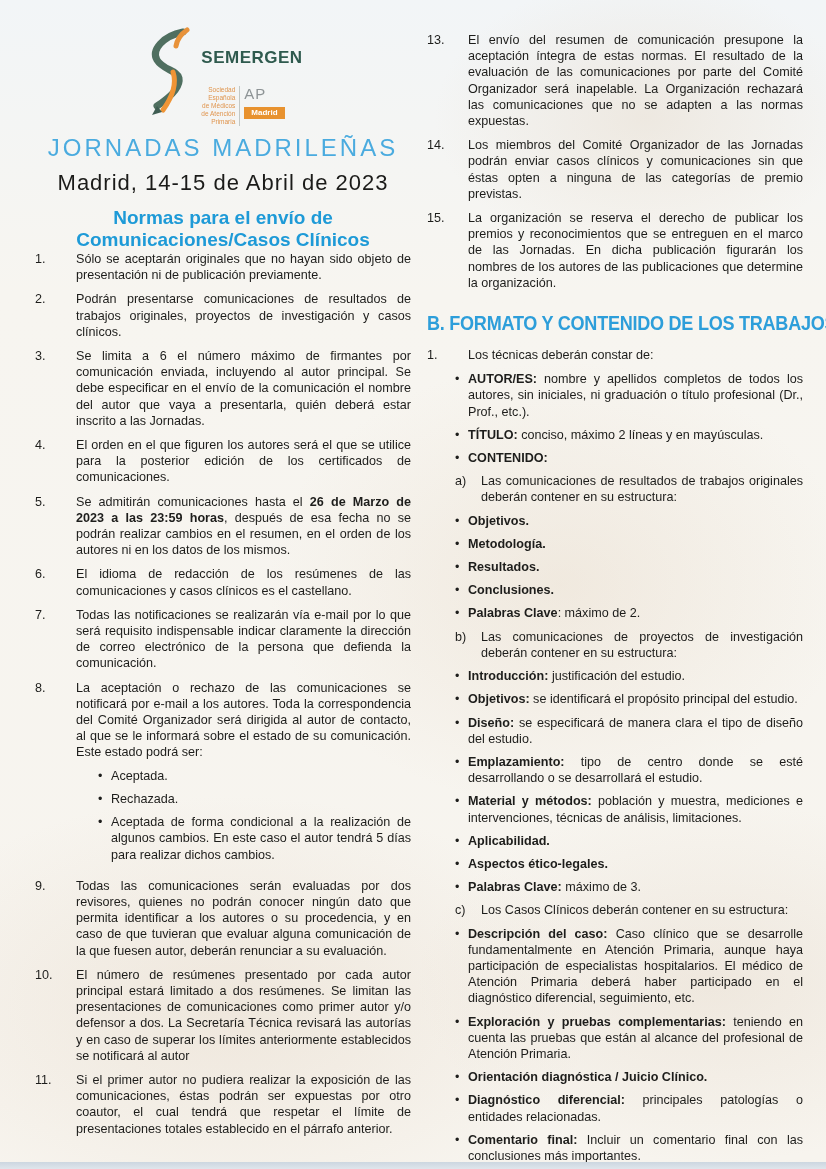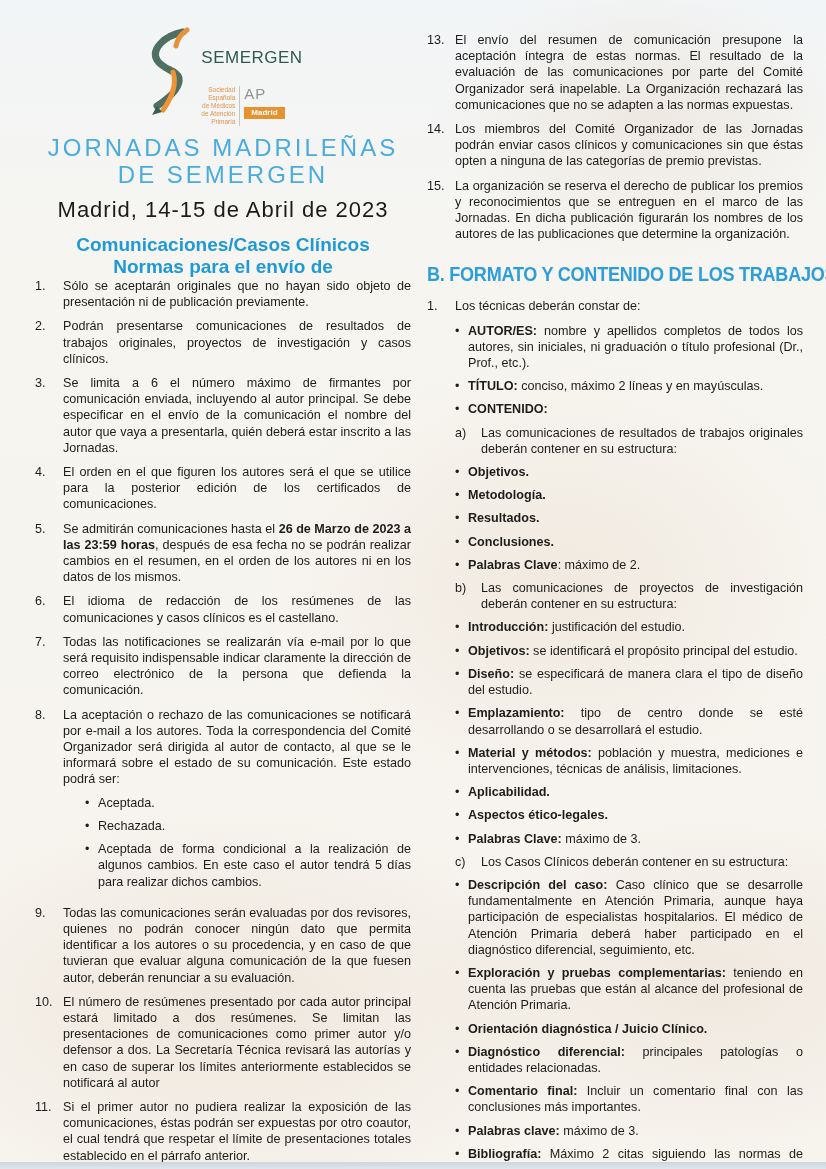--- a/index.html
+++ b/index.html
@@ -19,36 +19,36 @@
   }
   .bottombar{position:absolute;left:0;right:0;bottom:0;height:7px;background:linear-gradient(180deg,#ccd6e0,#dfe6ec);}
   .cols{position:relative;display:flex;gap:16px;padding:26px 23px 0 35px;}
   .col{width:376px;flex:0 0 376px;}
 
   
   .hdr{text-align:center;}
   .logo{display:flex;justify-content:center;align-items:flex-start;gap:6px;height:92px;}
   .logo svg{display:block;}
   .logo-text{text-align:left;padding-top:22px;}
-  .brand{font-weight:normal;font-size:17px;letter-spacing:.5px;color:#2f5a4e;}
+  .brand{font-weight:bold;font-size:17px;letter-spacing:.5px;color:#2f5a4e;}
   .logo-sub{display:flex;align-items:stretch;margin-top:18px;}
   .soc{font-size:6.5px;line-height:8px;color:#e0954e;text-align:right;padding-right:4px;}
   .ap-block{border-left:1px solid #c3c8c5;padding-left:4px;}
   .ap{font-size:15px;line-height:15px;color:#8e9496;letter-spacing:1px;}
   .madrid{margin-top:3px;background:#e8922f;color:#fff;font-size:8px;font-weight:bold;padding:1px 7px 2px;display:inline-block;}
   .title{color:#4aabdf;font-size:24px;line-height:27px;letter-spacing:3px;margin-top:16px;}
   .date{color:#1b1b19;font-size:22px;letter-spacing:1px;margin-top:9px;}
   .subtitle{color:#1e9ad7;font-weight:bold;font-size:19px;line-height:22px;margin-top:11px;}
 
   
   .sec-h{color:#2d9eda;font-weight:bold;font-size:21px;letter-spacing:-.3px;margin:20px 0 12px;}
   .sec-h.condensed{white-space:nowrap;transform:scaleX(.86);transform-origin:left center;}
   .body-txt{font-size:12.6px;line-height:16.2px;text-align:justify;}
 
-  .aitem{display:flex;margin-bottom:8px;}
+  .aitem{display:flex;margin-bottom:8px;gap:13px;}
   .aitem .num{flex:0 0 28px;}
   .aitem .itext{flex:1;}
   .bold{font-weight:bold;}
 
   .subbullets{margin-top:7px;}
   .sbullet{display:flex;margin:0 0 7px 22px;}
   .sbullet .dot{flex:0 0 13px;}
   .sbullet .stext{flex:1;text-align:justify;}
 
   .bullet{display:flex;margin:0 0 7px 28px;}
@@ -90,26 +90,25 @@
               </div>
               <div class="ap-block">
                 <div class="ap">AP</div>
                 <div class="madrid">Madrid</div>
               </div>
             </div>
           </div>
         </div>
         <div class="title">
           <div>JORNADAS MADRILEÑAS</div>
-          <div>DE SEMERGEN</div>
         </div>
         <div class="date">Madrid, 14-15 de Abril de 2023</div>
         <div class="subtitle">
+          <div>Normas para el envío de</div>
           <div>Comunicaciones/Casos Clínicos</div>
-          <div>Normas para el envío de</div>
         </div>
       </div>
 
 
       <div class="body-txt">
 
           <div class="aitem">
             <span class="num">1.</span>
             <div class="itext">
               <span></span><span class="bold"></span><span></span><span>Sólo se aceptarán originales que no hayan sido objeto de presentación ni de publicación previamente.</span>

